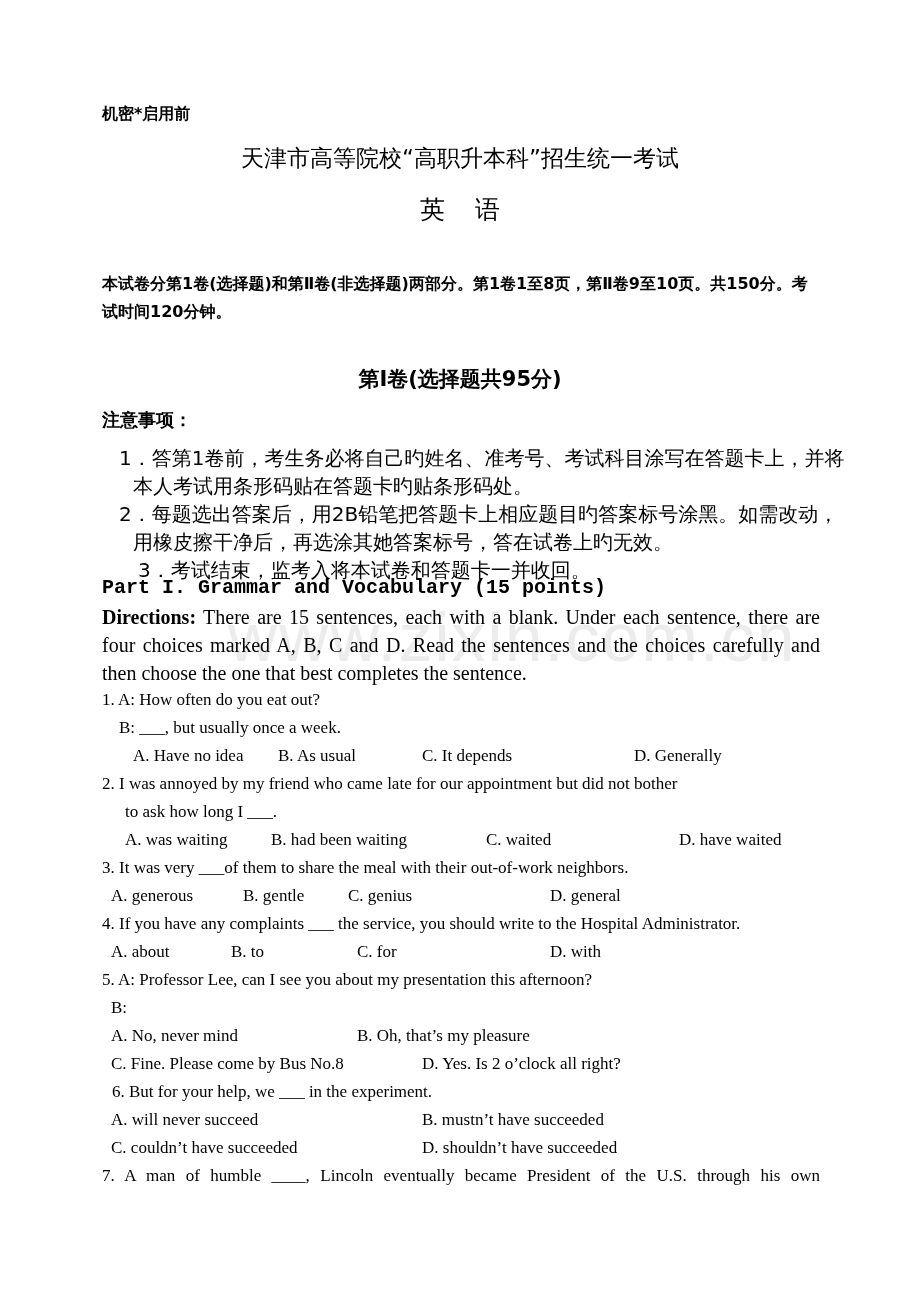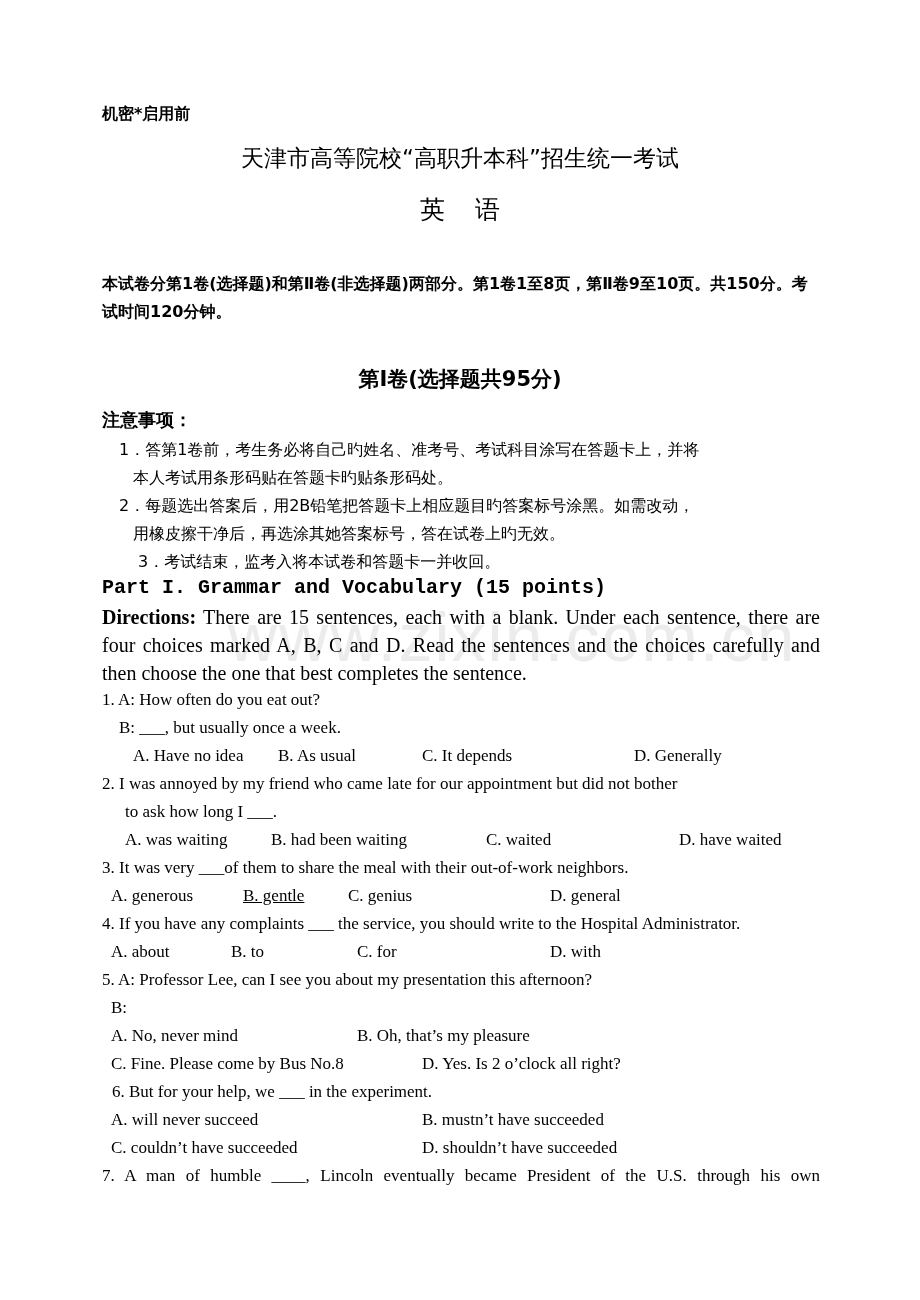--- a/index.html
+++ b/index.html
@@ -6,21 +6,21 @@
   body { width: 920px; height: 1300px; position: relative; overflow: hidden;
          font-family: "Liberation Serif", "DejaVu Serif", serif; color: #000; }
   .abs { position: absolute; white-space: nowrap; }
   .cjk { font-family: "DejaVu Sans", "Liberation Sans", sans-serif; }
   .confidential { left: 102px; top: 104px; font-size: 16px; font-weight: bold; }
   .exam-title { left: 0; width: 920px; text-align: center; top: 143px; font-size: 23px; }
   .subject { left: 0; width: 920px; text-align: center; top: 193px; font-size: 25px; letter-spacing: 30px; padding-left: 30px; box-sizing: border-box; }
   .intro { left: 102px; width: 718px; top: 270px; font-size: 16px; font-weight: bold; line-height: 28px; white-space: normal; }
   .section-title { left: 0; width: 920px; text-align: center; top: 365px; font-size: 21px; font-weight: bold; }
   .notice-head { left: 102px; top: 408px; font-size: 18px; font-weight: bold; }
-  .notice { font-size: 16px; line-height: 28px; }
+  .notice { font-size: 20px; line-height: 28px; margin-top: 8px; }
   .part-title { left: 102px; top: 576px; font-size: 20px; font-weight: bold; font-family: Liberation Mono, monospace; }
   .directions { left: 102px; width: 718px; top: 603px; font-size: 20px; line-height: 28px; white-space: normal; text-align: justify; }
   .directions b { font-weight: bold; }
   .q { font-size: 17px; line-height: 28px; }
   .watermark { left: 228px; top: 598px; font-size: 68px; color: #ececec; font-family: "Liberation Sans", sans-serif; letter-spacing: 2px; z-index: 0; }
   .content { position: relative; z-index: 1; }
 </style>
 </head>
 <body>
 
@@ -52,21 +52,21 @@
 
   <div class="abs q" style="left:102px; top:770px;">2. I was annoyed by my friend who came late for our appointment but did not bother</div>
   <div class="abs q" style="left:125px; top:798px;">to ask how long I ___.</div>
   <div class="abs q" style="left:125px; top:826px;">A. was waiting</div>
   <div class="abs q" style="left:271px; top:826px;">B. had been waiting</div>
   <div class="abs q" style="left:486px; top:826px;">C. waited</div>
   <div class="abs q" style="left:679px; top:826px;">D. have waited</div>
 
   <div class="abs q" style="left:102px; top:854px;">3. It was very ___of them to share the meal with their out-of-work neighbors.</div>
   <div class="abs q" style="left:111px; top:882px;">A. generous</div>
-  <div class="abs q" style="left:243px; top:882px;text-decoration:underline;">B. gentle</div>
+  <div class="abs q" style="left:243px; top:882px;">B. gentle</div>
   <div class="abs q" style="left:348px; top:882px;">C. genius</div>
   <div class="abs q" style="left:550px; top:882px;">D. general</div>
 
   <div class="abs q" style="left:102px; top:910px;">4. If you have any complaints ___ the service, you should write to the Hospital Administrator.</div>
   <div class="abs q" style="left:111px; top:938px;">A. about</div>
   <div class="abs q" style="left:231px; top:938px;">B. to</div>
   <div class="abs q" style="left:357px; top:938px;">C. for</div>
   <div class="abs q" style="left:550px; top:938px;">D. with</div>
 
   <div class="abs q" style="left:102px; top:966px;">5. A: Professor Lee, can I see you about my presentation this afternoon?</div>

